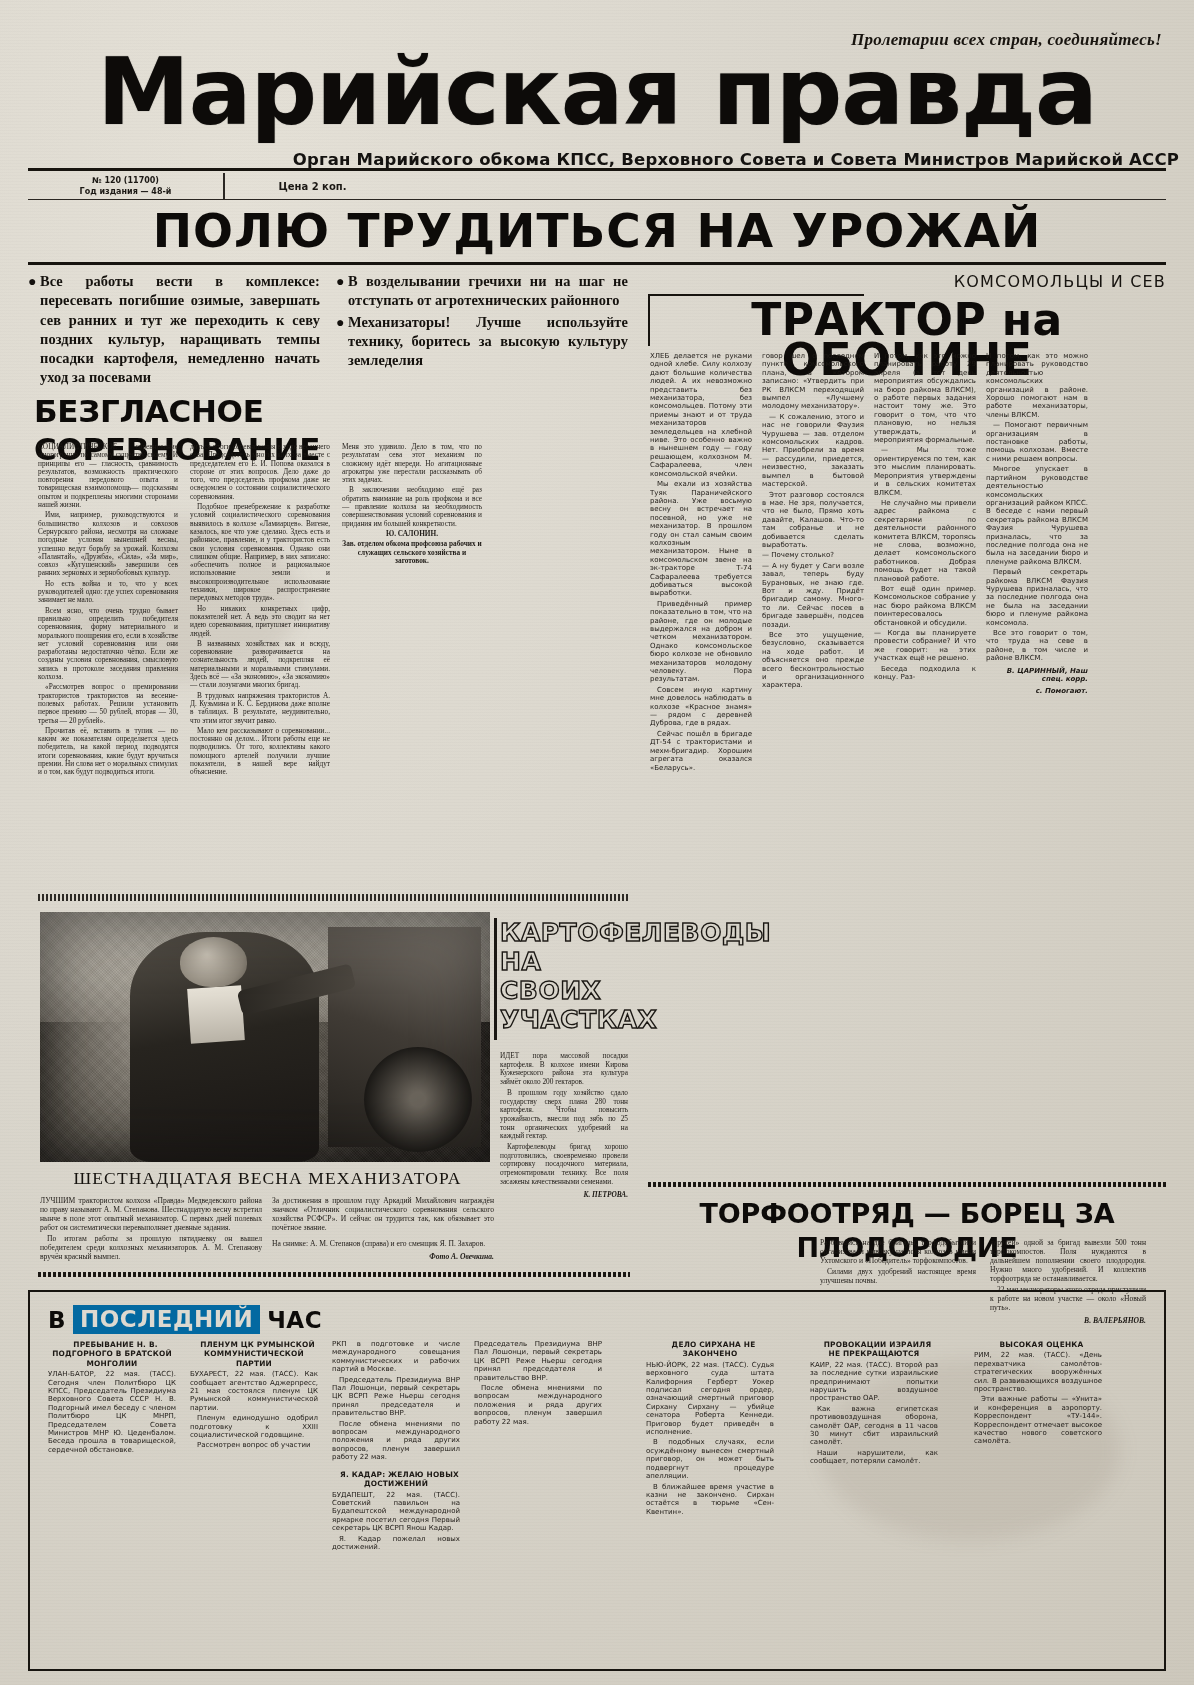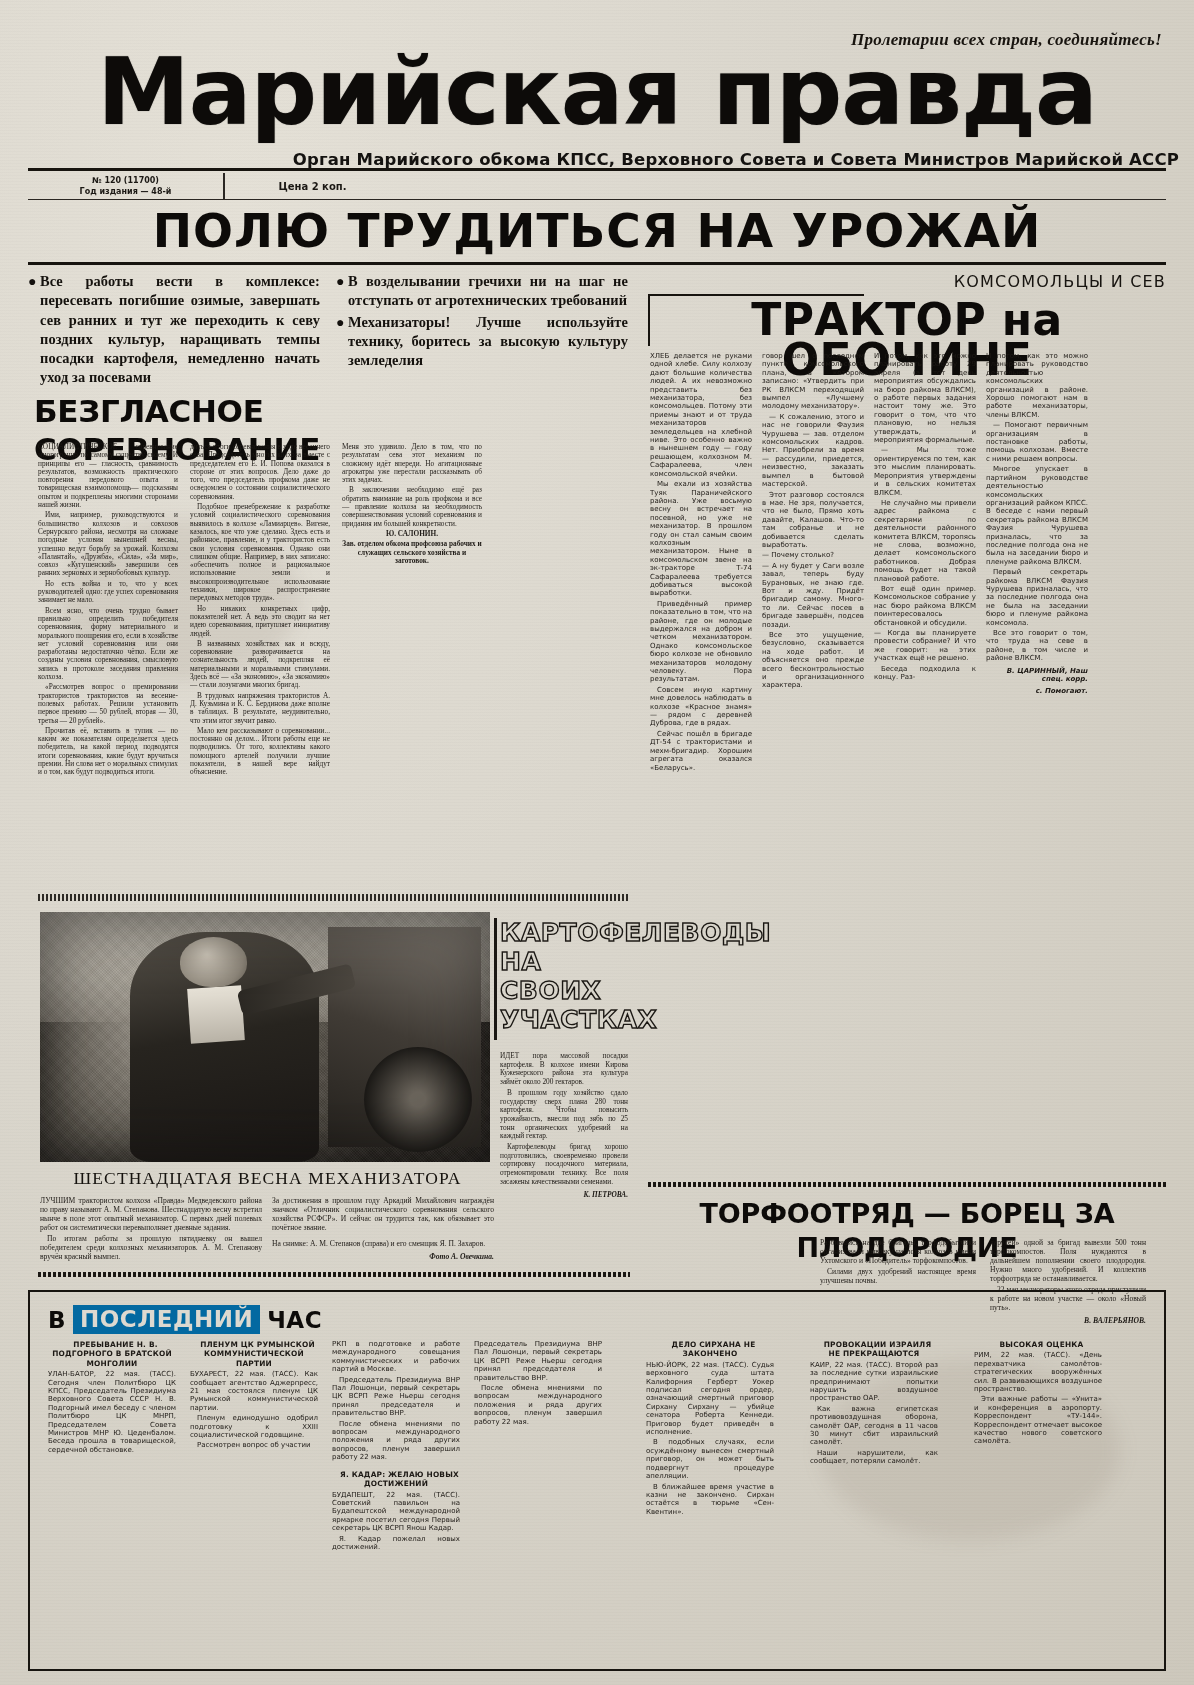--- a/index.html
+++ b/index.html
@@ -219,21 +219,21 @@
   <div class="leadwrap">
     <div class="bullist">
       <div class="bullet">
         <div class="dot">●</div>
         <div class="txt">Все работы вести в комплексе: пересевать погибшие озимые, завершать сев ранних и тут же переходить к севу поздних культур, наращивать темпы посадки картофеля, немедленно начать уход за посевами</div>
       </div>
     </div>
     <div class="bullist">
       <div class="bullet">
         <div class="dot">●</div>
-        <div class="txt">В возделывании гречихи ни на шаг не отступать от агротехнических требований</div>
+        <div class="txt">В возделывании гречихи ни на шаг не отступать от агротехнических районного</div>
       </div>
       <div class="bullet">
         <div class="dot">●</div>
         <div class="txt">Механизаторы! Лучше используйте технику, боритесь за высокую культуру земледелия</div>
       </div>
     </div>
   </div>
 
   <div class="komsom">КОМСОМОЛЬЦЫ И СЕВ</div>
   <div class="tractorrule"></div>
@@ -356,21 +356,21 @@
     <p class="subhead">ПРЕБЫВАНИЕ Н. В. ПОДГОРНОГО В БРАТСКОЙ МОНГОЛИИ</p>
     <p class="noind">УЛАН-БАТОР, 22 мая. (ТАСС). Сегодня член Политбюро ЦК КПСС, Председатель Президиума Верховного Совета СССР Н. В. Подгорный имел беседу с членом Политбюро ЦК МНРП, Председателем Совета Министров МНР Ю. Цеденбалом. Беседа прошла в товарищеской, сердечной обстановке.</p>
   </div>
   <div class="col sans" style="left:190px;top:1340px;width:128px;height:318px;">
     <p class="subhead">ПЛЕНУМ ЦК РУМЫНСКОЙ КОММУНИСТИЧЕСКОЙ ПАРТИИ</p>
     <p class="noind">БУХАРЕСТ, 22 мая. (ТАСС). Как сообщает агентство Аджерпресс, 21 мая состоялся пленум ЦК Румынской коммунистической партии.</p>
     <p>Пленум единодушно одобрил подготовку к XXIII социалистической годовщине.</p>
     <p>Рассмотрен вопрос об участии</p>
   </div>
   <div class="col sans" style="left:332px;top:1340px;width:128px;height:318px;">
-    <p class="noind">РКП в подготовке и работе международного совещания коммунистических и рабочих партий в Москве.</p>
+    <p class="noind">РКП в подготовке и числе международного совещания коммунистических и рабочих партий в Москве.</p>
     <p>Председатель Президиума ВНР Пал Лошонци, первый секретарь ЦК ВСРП Реже Ньерш сегодня принял председателя и правительство ВНР.</p>
     <p>После обмена мнениями по вопросам международного положения и ряда других вопросов, пленум завершил работу 22 мая.</p>
     <p class="subhead" style="margin-top:8px;">Я. КАДАР: ЖЕЛАЮ НОВЫХ ДОСТИЖЕНИЙ</p>
     <p class="noind">БУДАПЕШТ, 22 мая. (ТАСС). Советский павильон на Будапештской международной ярмарке посетил сегодня Первый секретарь ЦК ВСРП Янош Кадар.</p>
     <p>Я. Кадар пожелал новых достижений.</p>
   </div>
   <div class="col sans" style="left:474px;top:1340px;width:128px;height:318px;">
     <p class="noind">Председатель Президиума ВНР Пал Лошонци, первый секретарь ЦК ВСРП Реже Ньерш сегодня принял председателя и правительство ВНР.</p>
     <p>После обмена мнениями по вопросам международного положения и ряда других вопросов, пленум завершил работу 22 мая.</p>
   </div>

